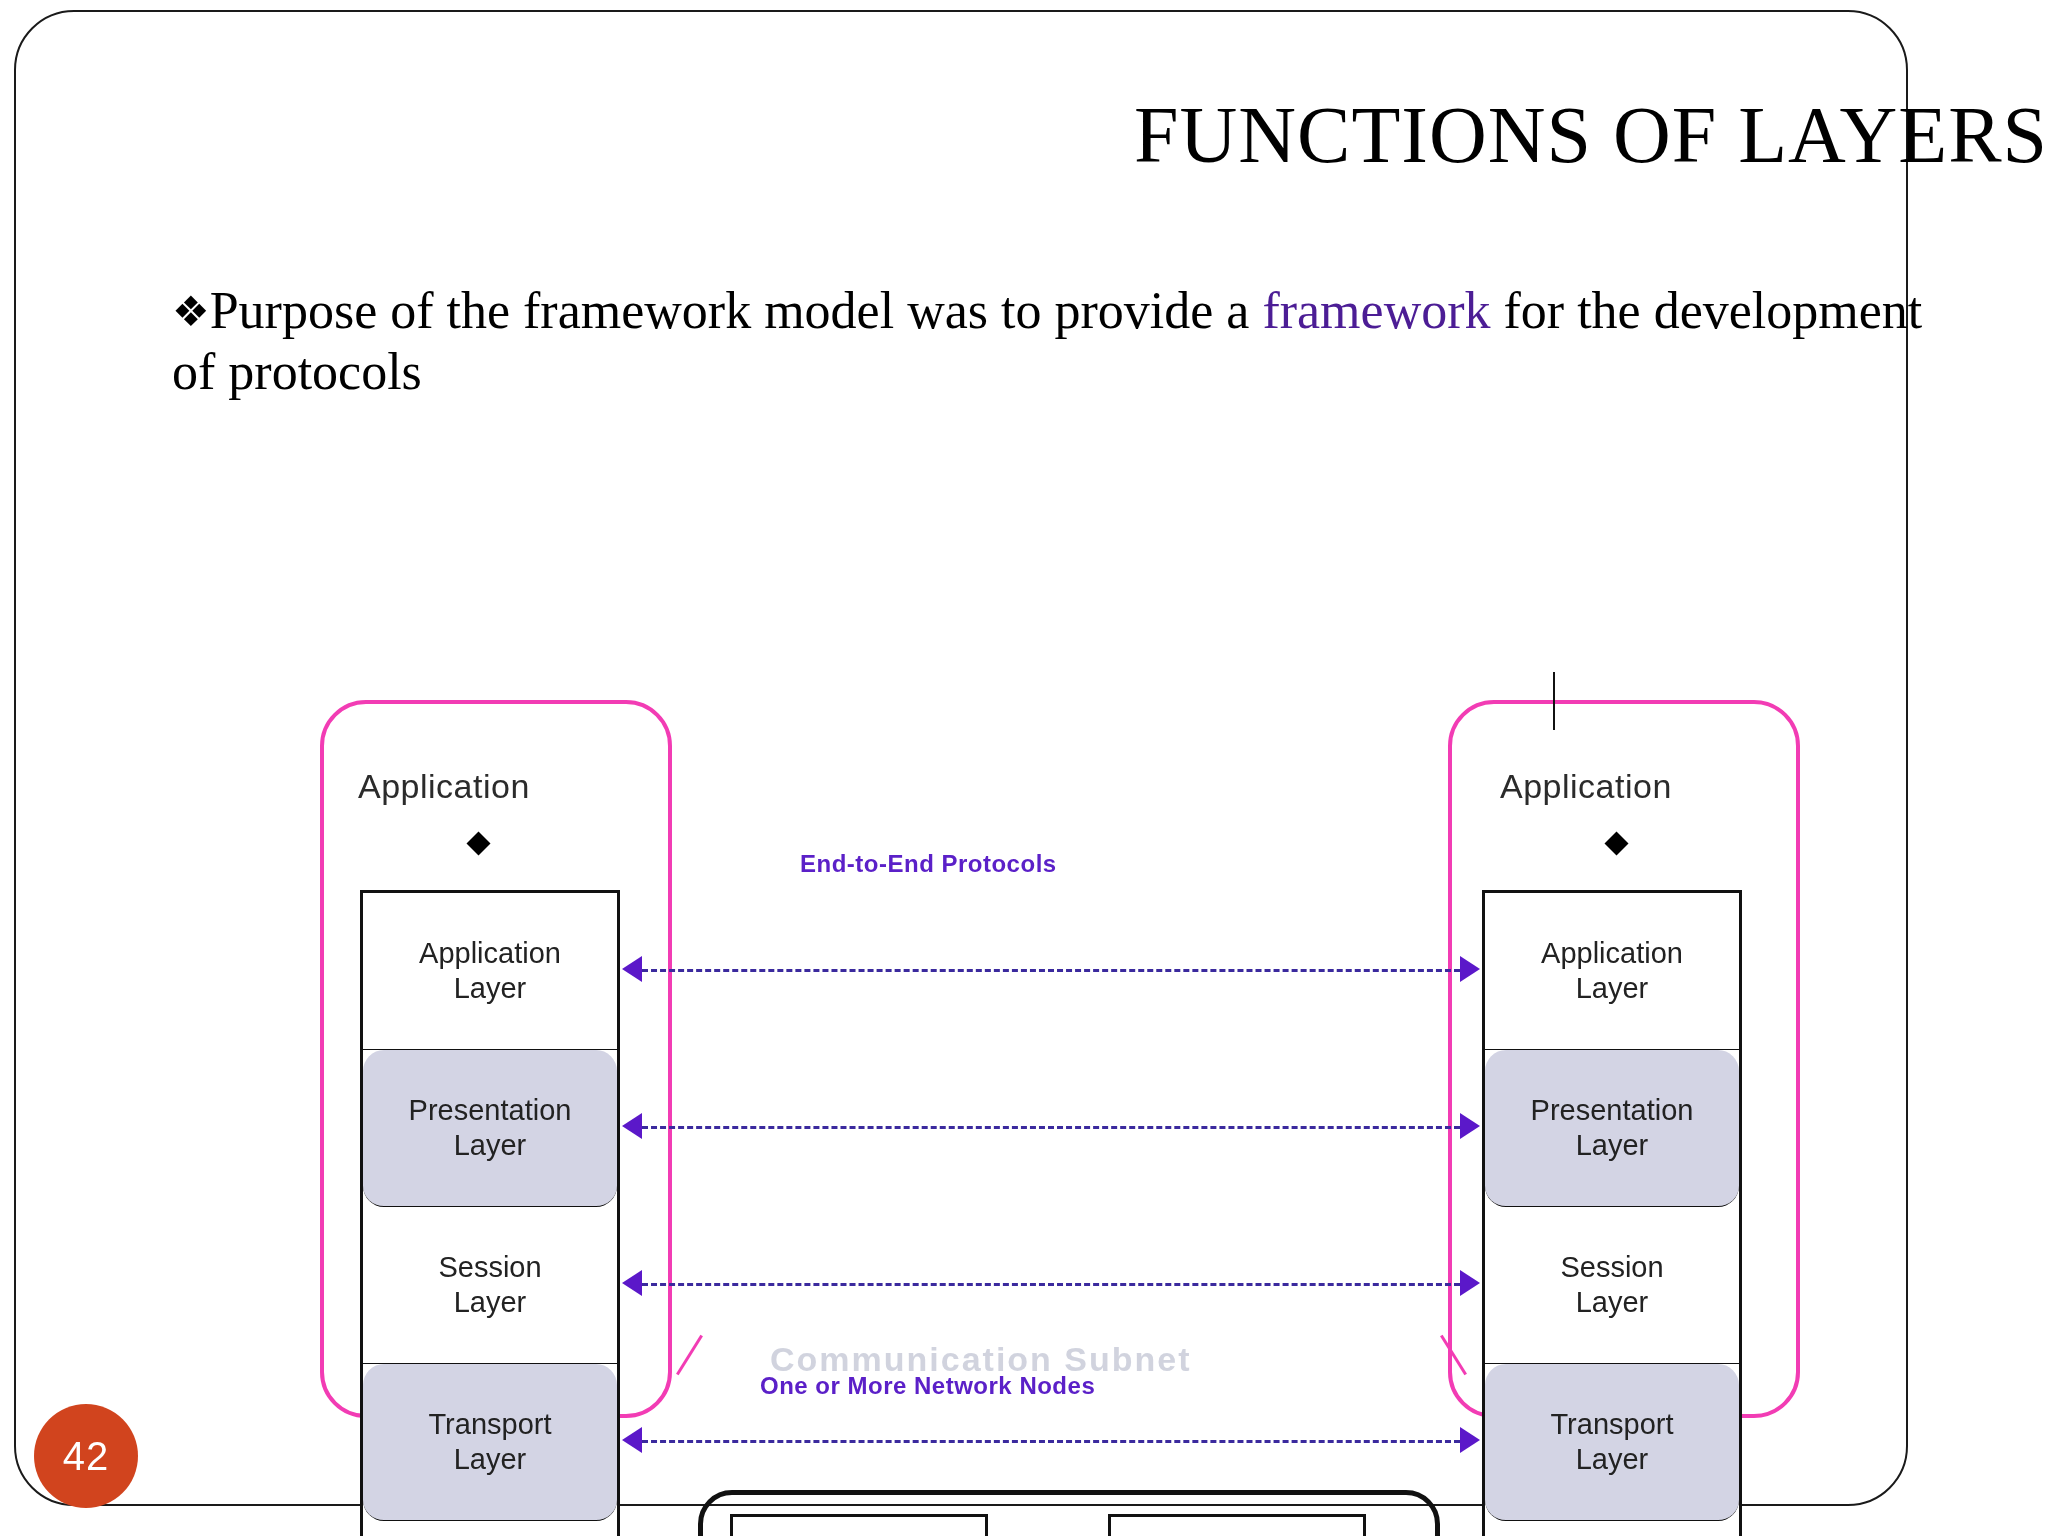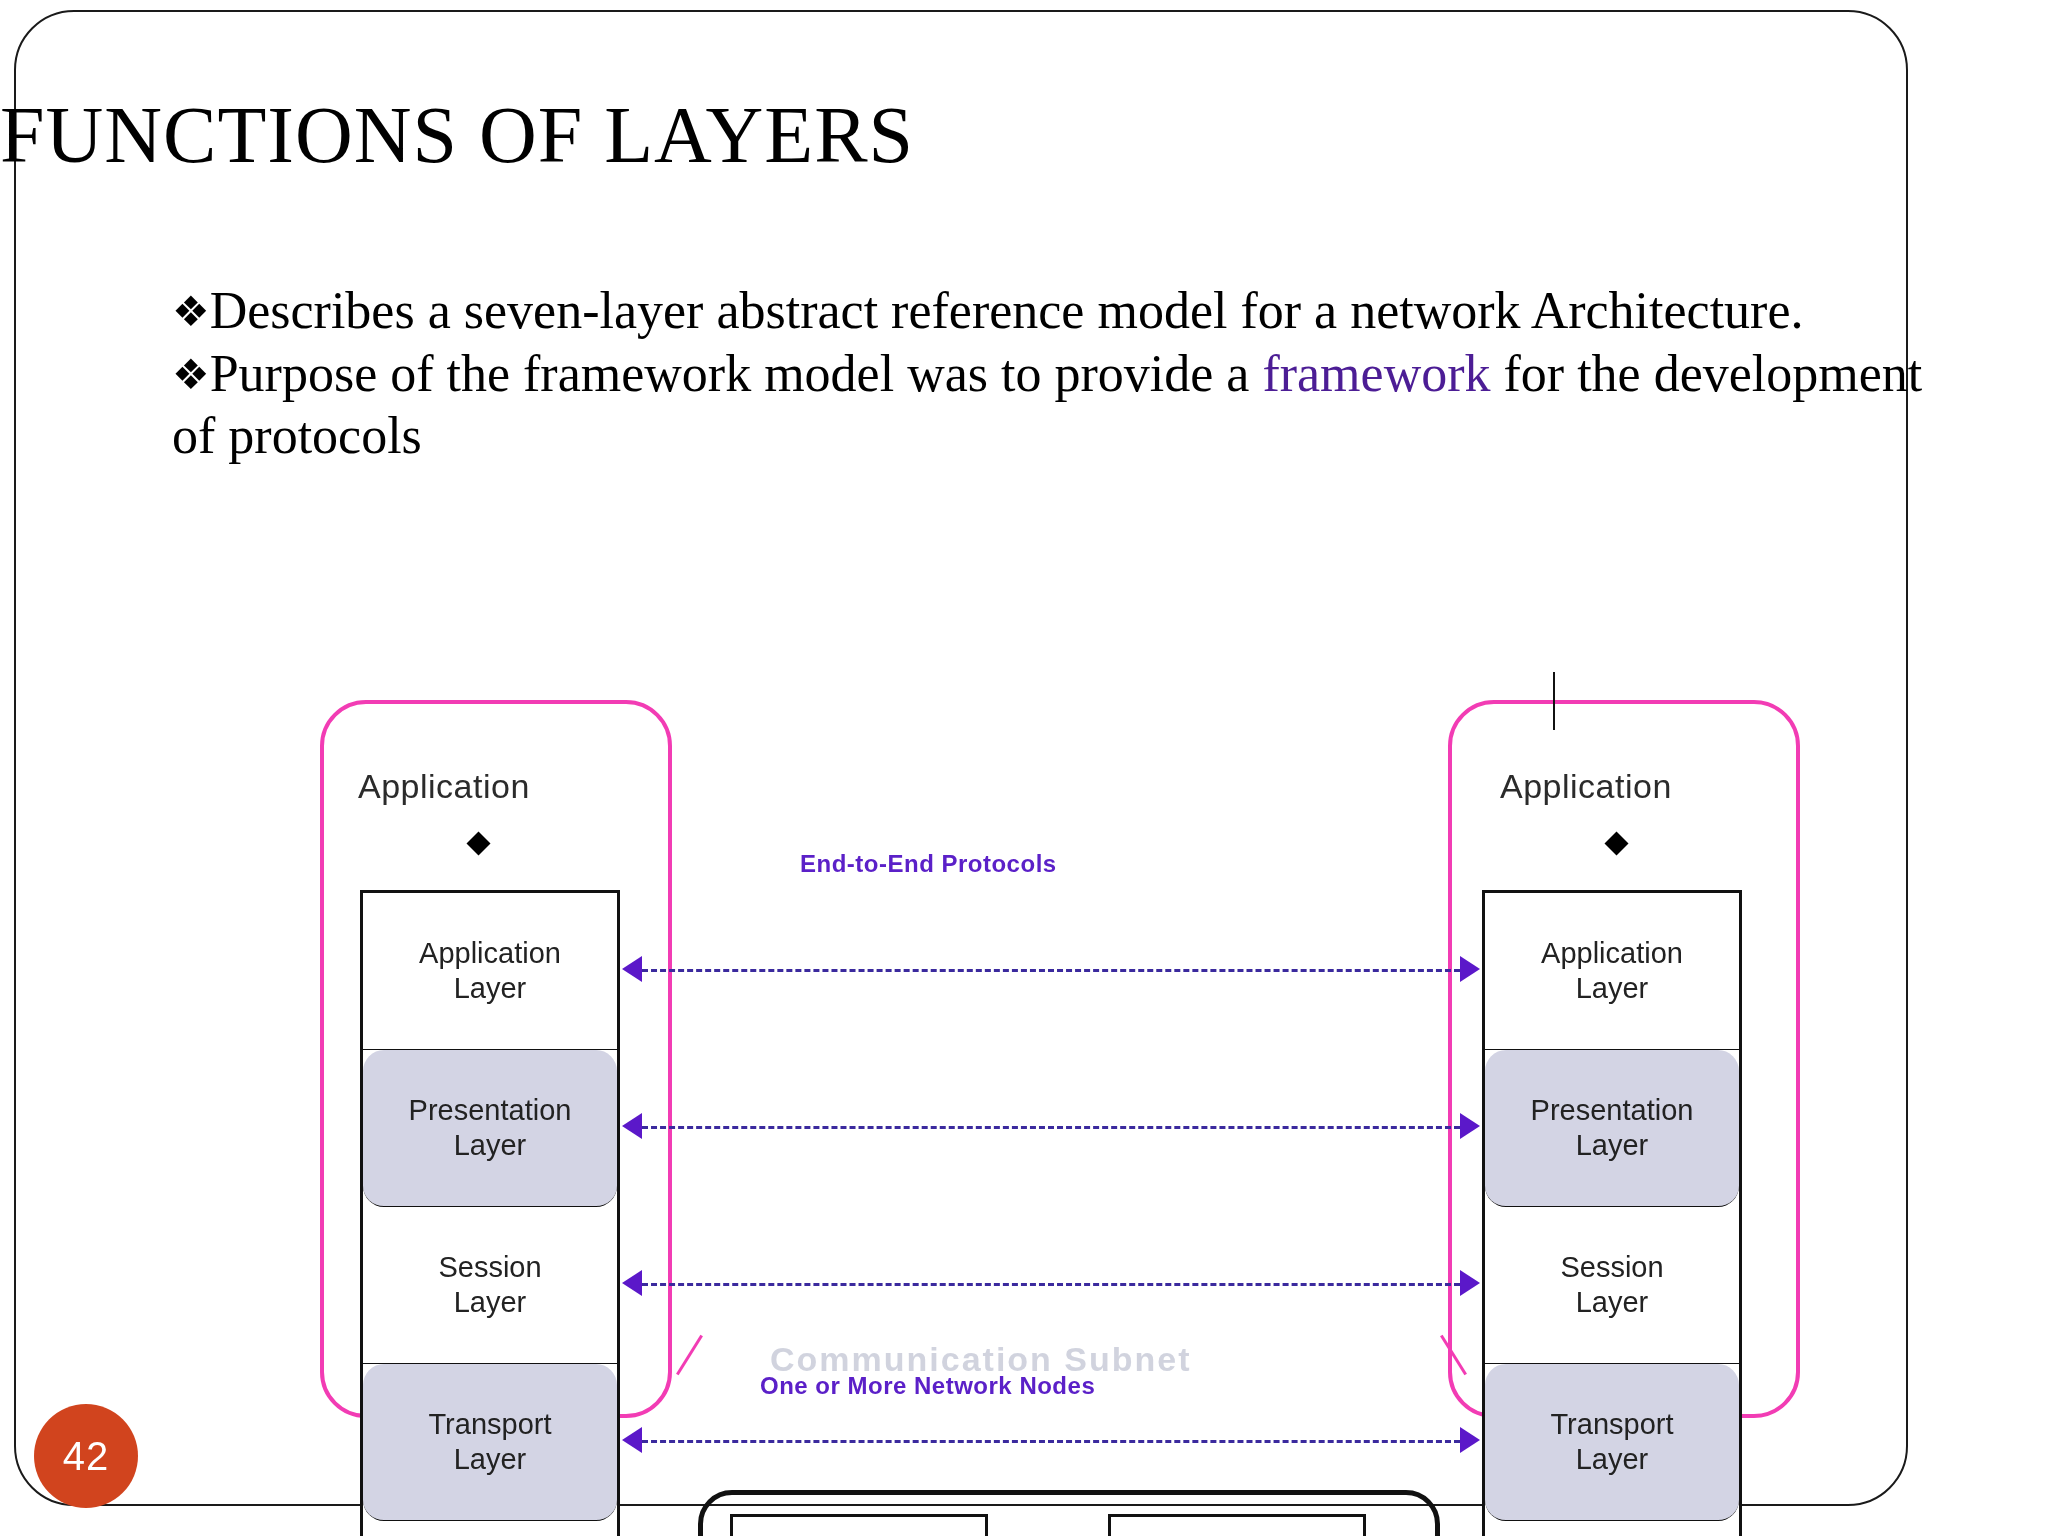--- a/index.html
+++ b/index.html
@@ -34,21 +34,21 @@
     font-family:"Liberation Sans", sans-serif;
     font-size:40px;
     letter-spacing:1px;
     z-index:40;
   }
 
   
   #slide-title{
     position:absolute;
     left:0; top:95px; width:2048px;
-    text-align:left;
+    text-align:right;
     font-size:80px;
     line-height:1;
     color:#000000;
     letter-spacing:1px;
     font-family:"Liberation Serif", serif;
   }
 
   
   #body-text{
     position:absolute;
@@ -240,21 +240,20 @@
 </head>
 <body>
 
 <div id="slide-frame"></div>
 
 <div id="page-badge">42</div>
 
 <div id="slide-title">FUNCTIONS OF LAYERS</div>
 
 <div id="body-text">
-  <p class="bullet-block"><span class="bullet-glyph">❖</span><span>Describes a seven-layer abstract reference model for a network Architecture.</span></p>
   <p class="bullet-block"><span class="bullet-glyph">❖</span><span>Purpose of the framework model was to provide a </span><span class="hl-red">framework</span><span> for the development of protocols</span></p>
 </div>
 
 <div id="diagram">
 
   <div id="ghost-subnet">Communication Subnet</div>
 
   <div id="host-left-envelope" class="host-envelope"></div>
   <div id="host-right-envelope" class="host-envelope"></div>
 

